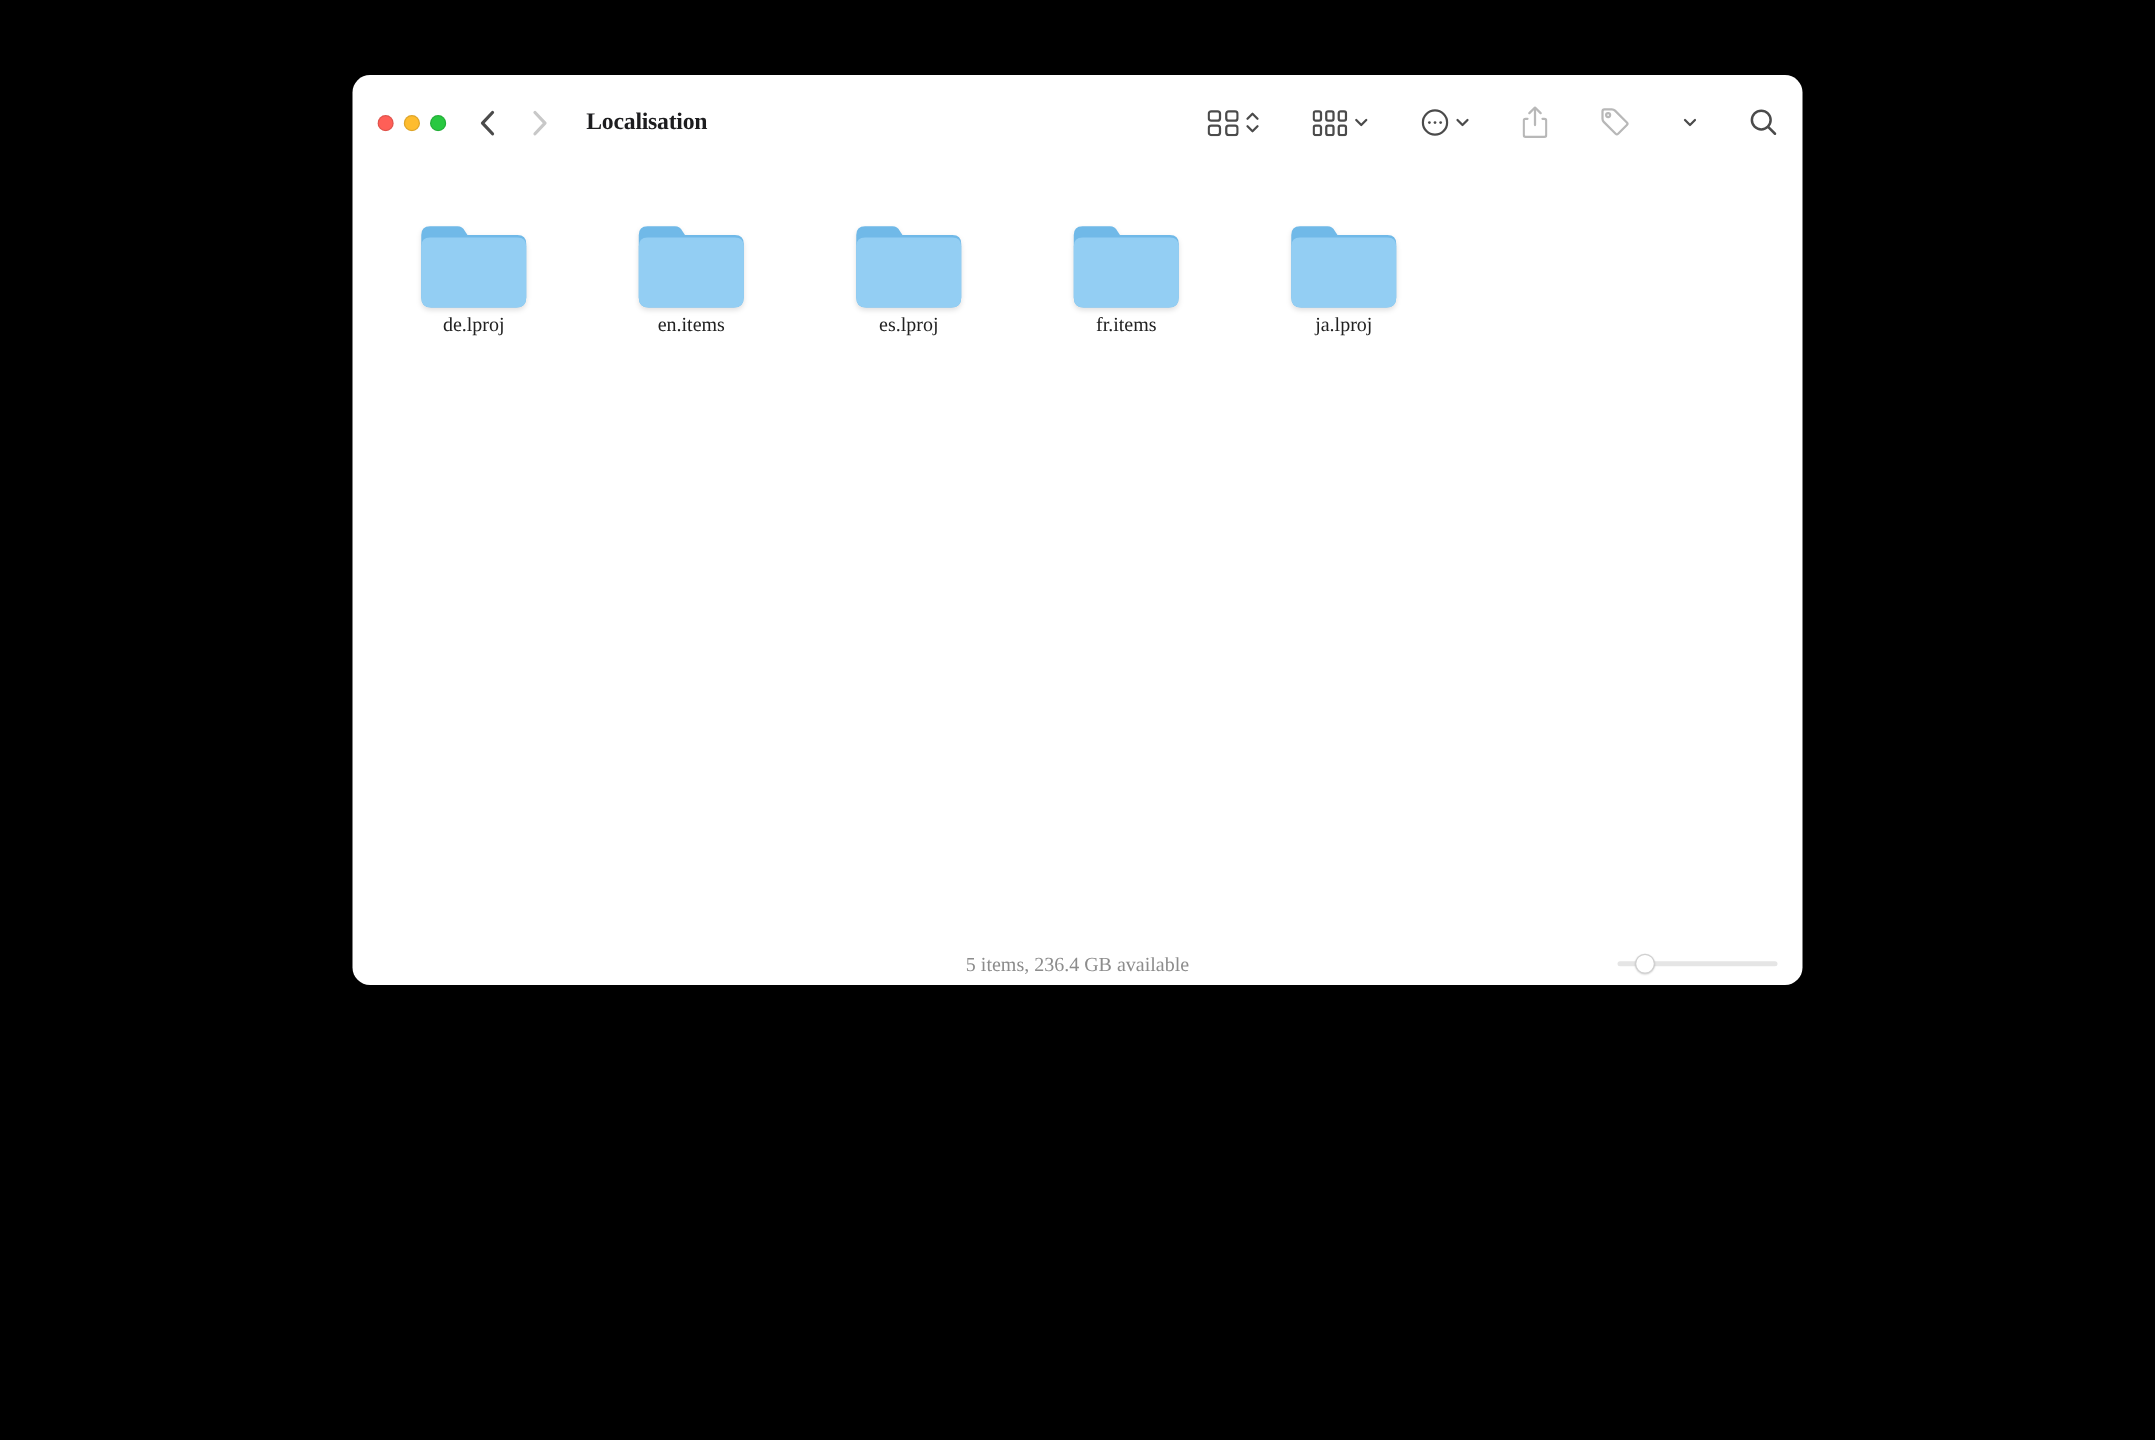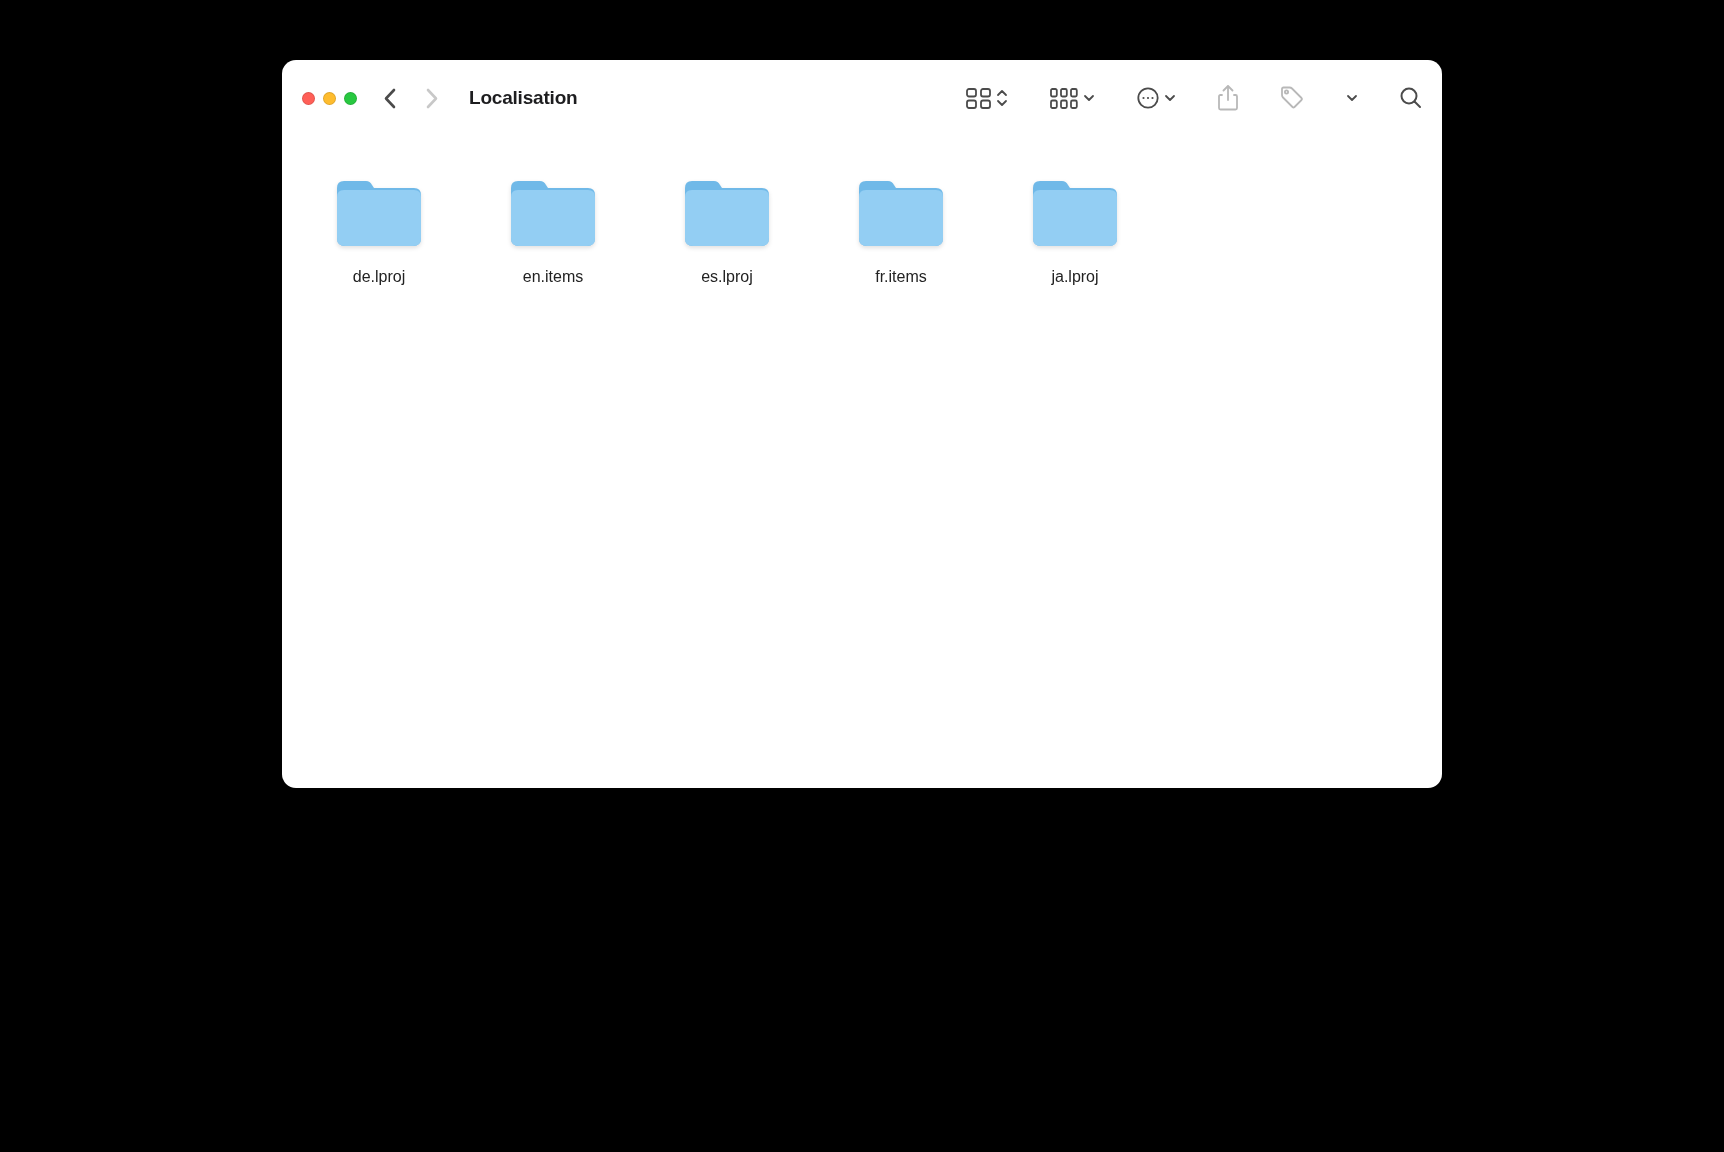--- a/index.html
+++ b/index.html
@@ -16,20 +16,21 @@
     .window {
       width: 1160px;
       height: 728px;
       background: #fff;
       border-radius: 14px;
       box-shadow: 0 20px 60px rgba(0,0,0,0.6);
       display: flex;
       flex-direction: column;
       overflow: hidden;
       position: relative;
+      font-family: Liberation Serif, serif;
     }
     .toolbar {
       height: 76px;
       display: flex;
       align-items: center;
       padding: 0 20px;
       gap: 0;
     }
     .traffic-lights {
       display: flex;
@@ -98,21 +99,20 @@
       padding: 10px 0 18px 0;
       cursor: pointer;
     }
     .folder-icon {
       width: 90px;
       height: 76px;
       position: relative;
       filter: drop-shadow(0 2px 2px rgba(0,0,0,0.12));
     }
     .folder-label {
-      margin-top: 16px;
       font-size: 16px;
       color: #222;
       text-align: center;
     }
     .status-bar {
       height: 30px;
       display: flex;
       align-items: center;
       justify-content: center;
       font-size: 16px;
@@ -299,13 +299,21 @@
           <svg width="90" height="76" viewBox="0 0 90 76">
             <path d="M3 12 Q3 5 10 5 L32 5 Q36 5 38 9 L40 12 L80 12 Q87 12 87 19 L87 62 Q87 70 79 70 L11 70 Q3 70 3 62 Z" fill="#70b9e8"></path>
             <path d="M3 21 Q3 14 10 14 L80 14 Q87 14 87 21 L87 62 Q87 70 79 70 L11 70 Q3 70 3 62 Z" fill="#93cef3"></path>
           </svg>
         </div>
         <div class="folder-label">ja.lproj</div>
       </div>
     </div>
   </div>
 
+  <div class="status-bar">
+    <span>5 items, 236.4 GB available</span>
+    <div class="size-slider">
+      <div class="slider-track">
+        <div class="slider-thumb"></div>
+      </div>
+    </div>
+  </div>
 </div>
 
 </body></html>

